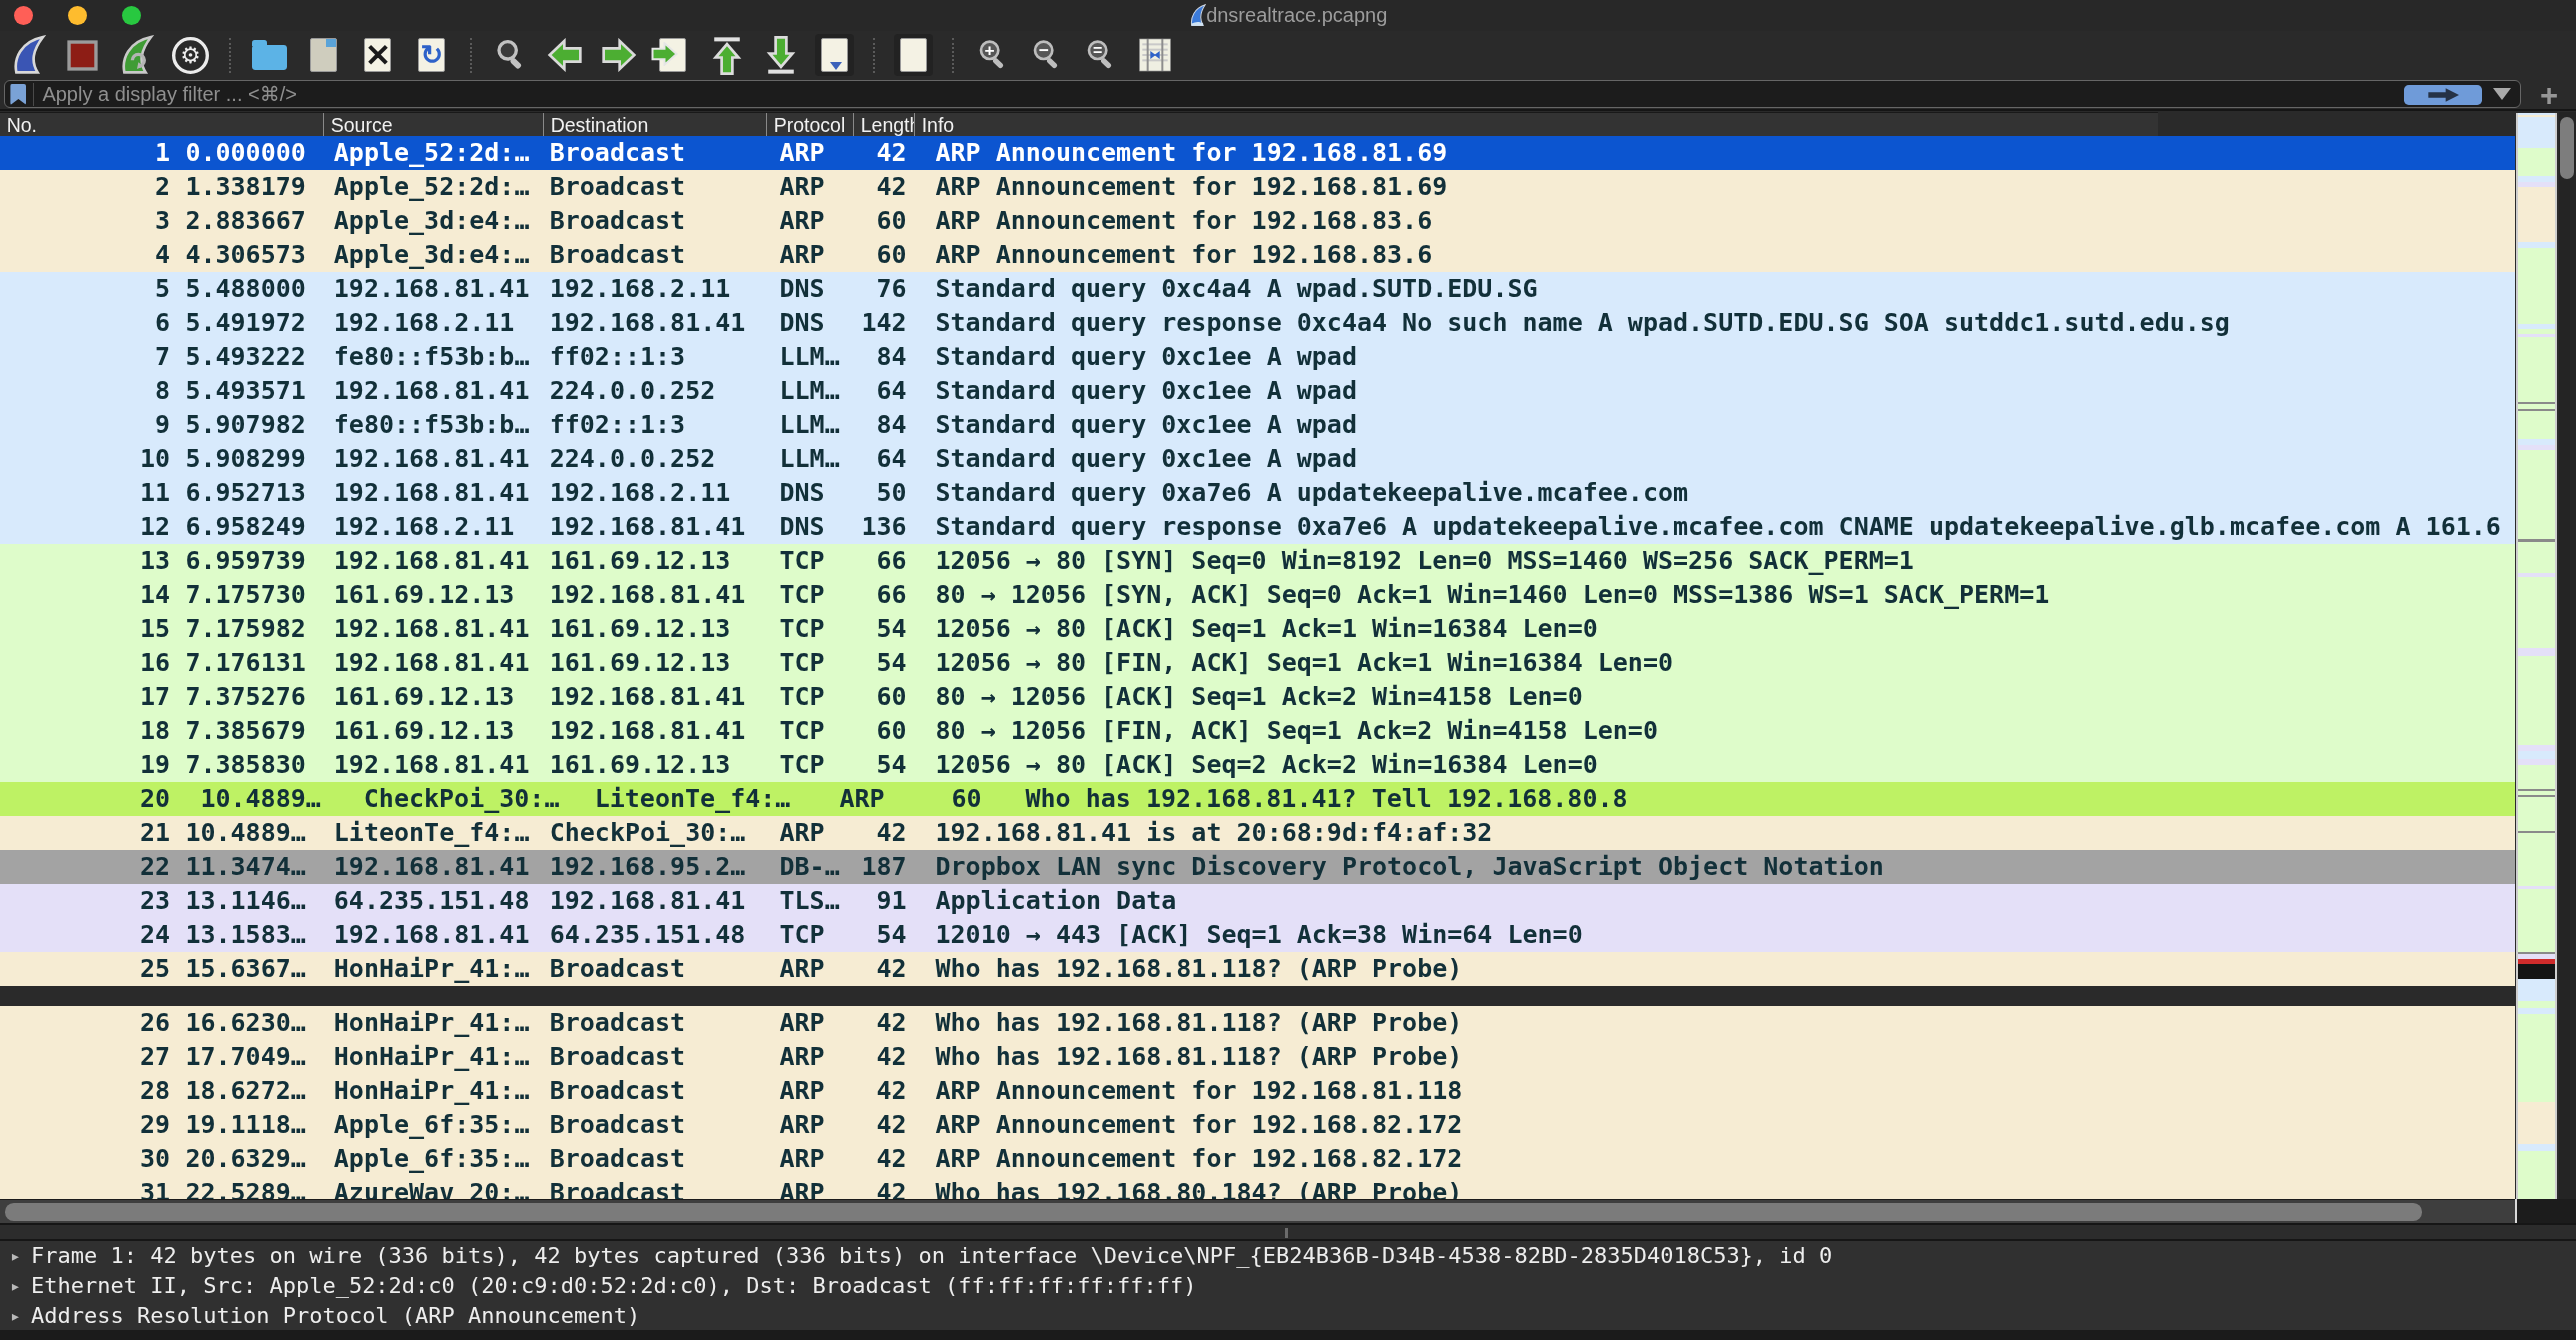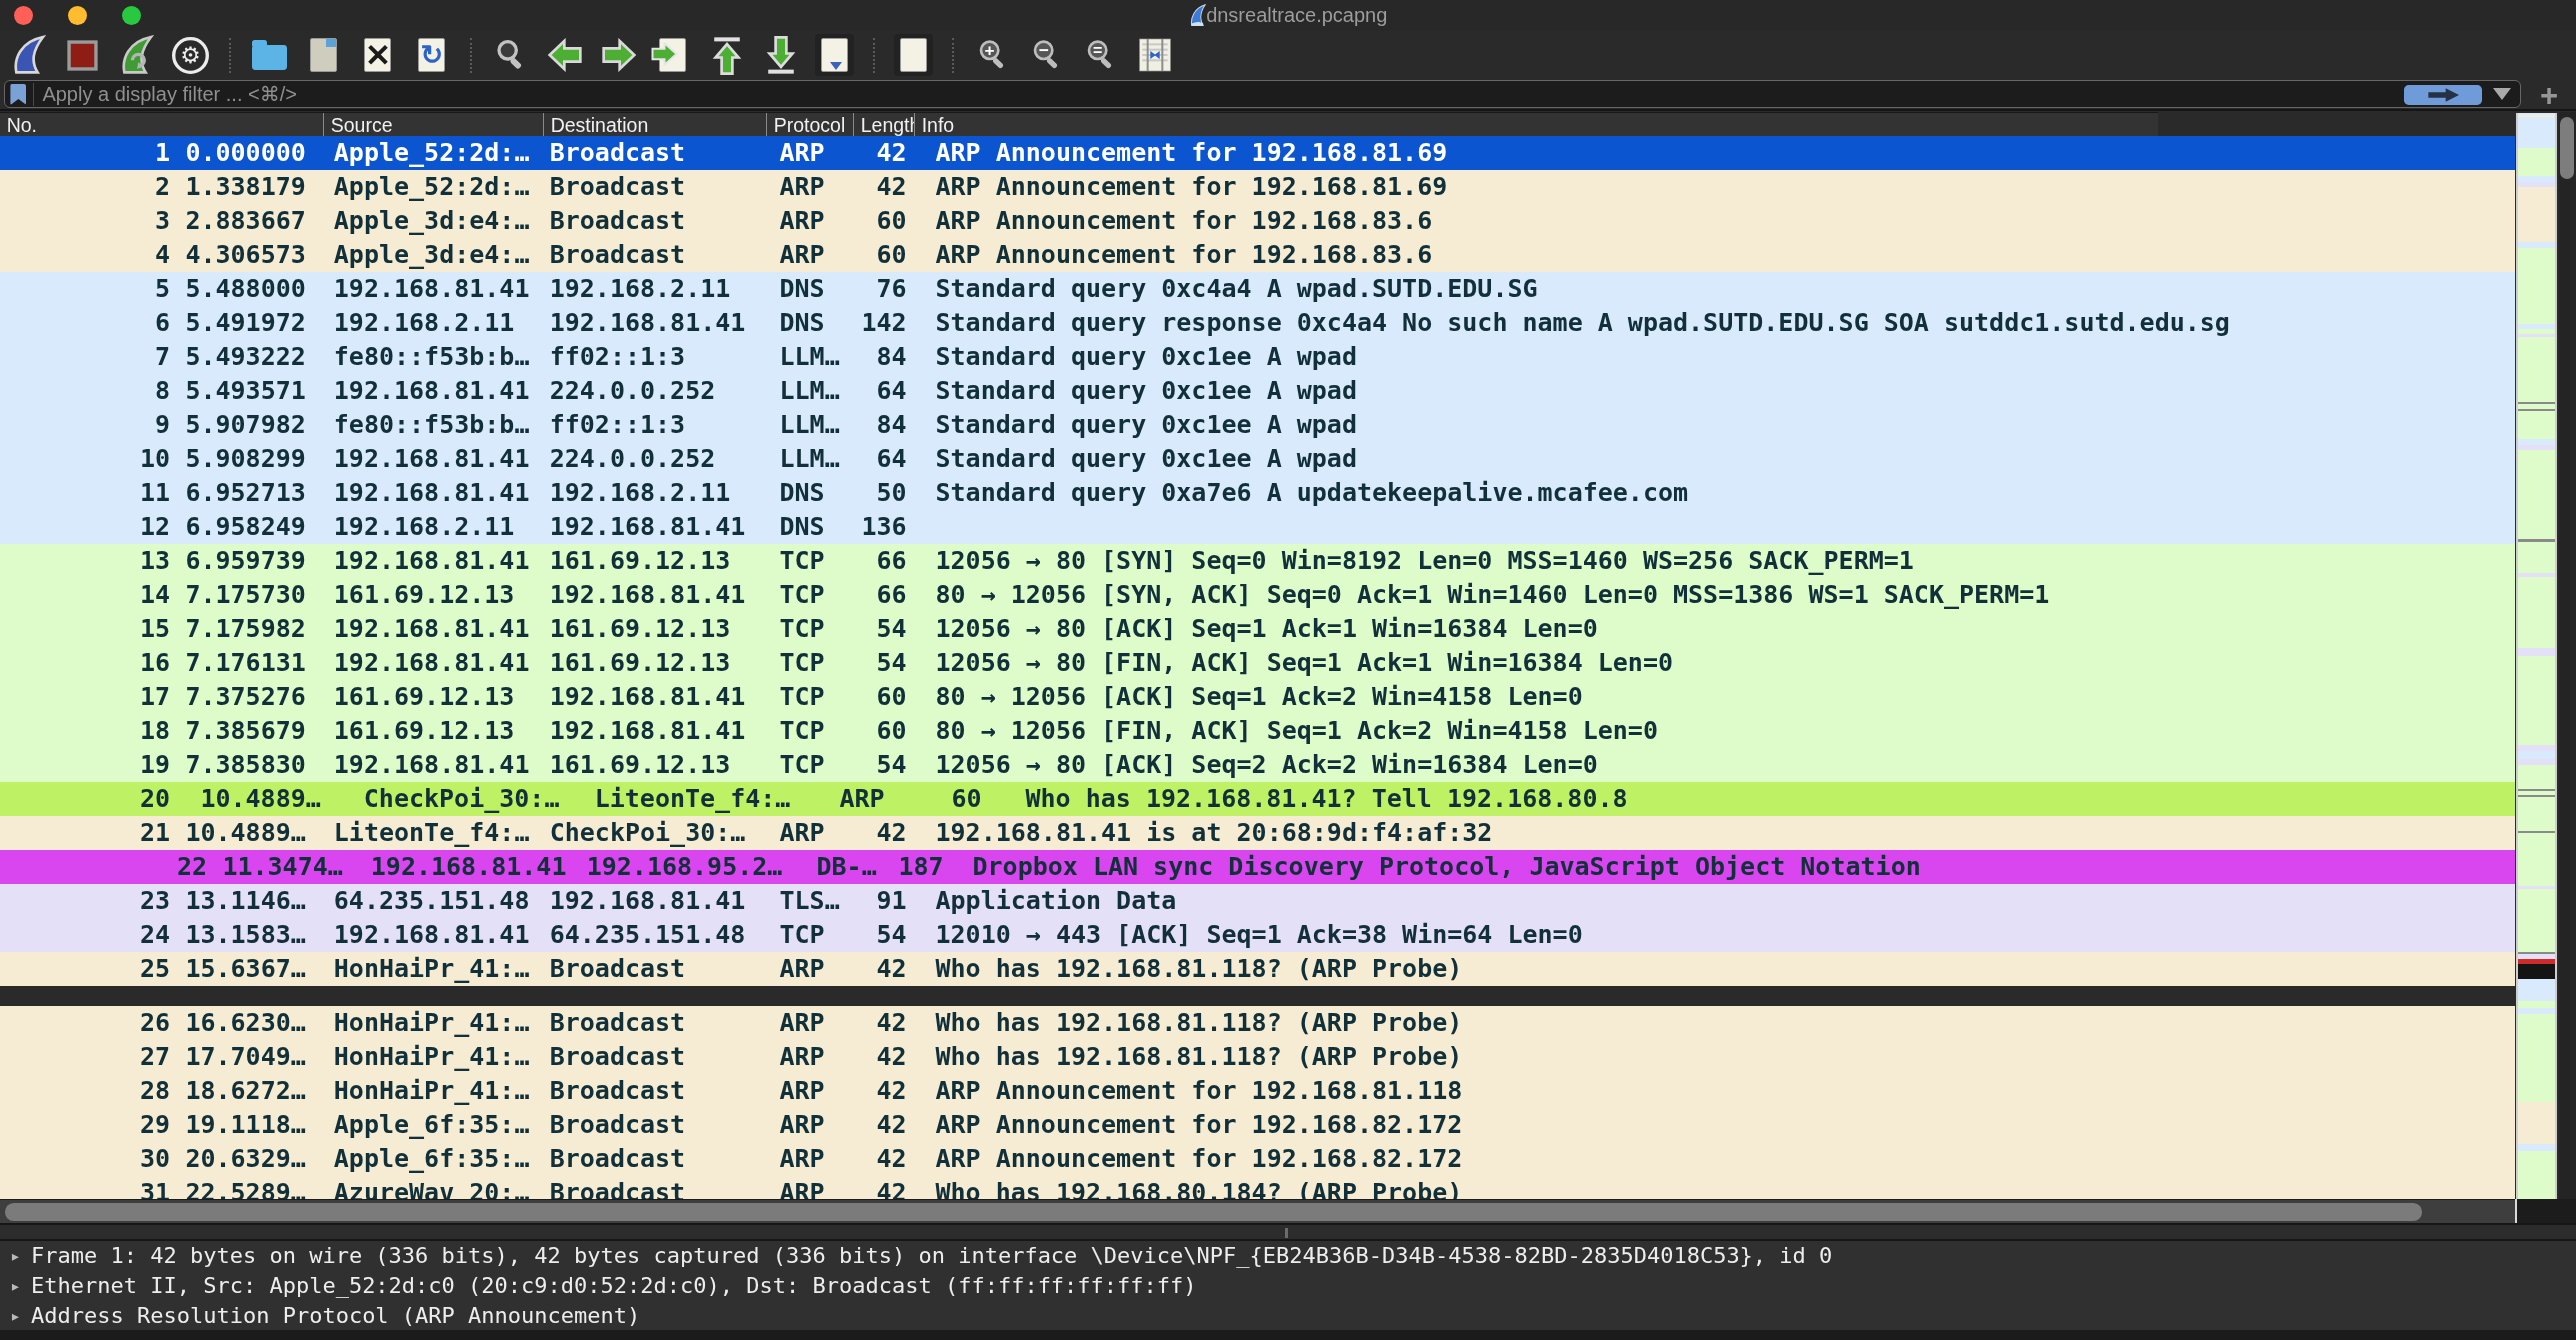--- a/index.html
+++ b/index.html
@@ -368,20 +368,21 @@
         <span class="pc pc-len">50</span>
         <span class="pc pc-info">Standard query 0xa7e6 A updatekeepalive.mcafee.com</span>
       </div>
       <div class="prow" style="background: rgb(216, 234, 252);">
         <span class="pc pc-no">12</span>
         <span class="pc pc-time">6.958249</span>
         <span class="pc pc-src">192.168.2.11</span>
         <span class="pc pc-dst">192.168.81.41</span>
         <span class="pc pc-pro">DNS</span>
         <span class="pc pc-len">136</span>
+        <span class="pc pc-info">Standard query response 0xa7e6 A updatekeepalive.mcafee.com CNAME updatekeepalive.glb.mcafee.com A 161.6</span>
       </div>
       <div class="prow" style="background: rgb(222, 252, 202);">
         <span class="pc pc-no">13</span>
         <span class="pc pc-time">6.959739</span>
         <span class="pc pc-src">192.168.81.41</span>
         <span class="pc pc-dst">161.69.12.13</span>
         <span class="pc pc-pro">TCP</span>
         <span class="pc pc-len">66</span>
         <span class="pc pc-info">12056 → 80 [SYN] Seq=0 Win=8192 Len=0 MSS=1460 WS=256 SACK_PERM=1</span>
       </div>
@@ -450,21 +451,21 @@
       </div>
       <div class="prow" style="background: rgb(246, 236, 211);">
         <span class="pc pc-no">21</span>
         <span class="pc pc-time">10.4889…</span>
         <span class="pc pc-src">LiteonTe_f4:…</span>
         <span class="pc pc-dst">CheckPoi_30:…</span>
         <span class="pc pc-pro">ARP</span>
         <span class="pc pc-len">42</span>
         <span class="pc pc-info">192.168.81.41 is at 20:68:9d:f4:af:32</span>
       </div>
-      <div class="prow" style="background: #d946ef; padding-left: 37px;">
+      <div class="prow" style="background: #a3a3a3;">
         <span class="pc pc-no">22</span>
         <span class="pc pc-time">11.3474…</span>
         <span class="pc pc-src">192.168.81.41</span>
         <span class="pc pc-dst">192.168.95.2…</span>
         <span class="pc pc-pro">DB-…</span>
         <span class="pc pc-len">187</span>
         <span class="pc pc-info">Dropbox LAN sync Discovery Protocol, JavaScript Object Notation</span>
       </div>
       <div class="prow" style="background: rgb(228, 224, 248);">
         <span class="pc pc-no">23</span>

